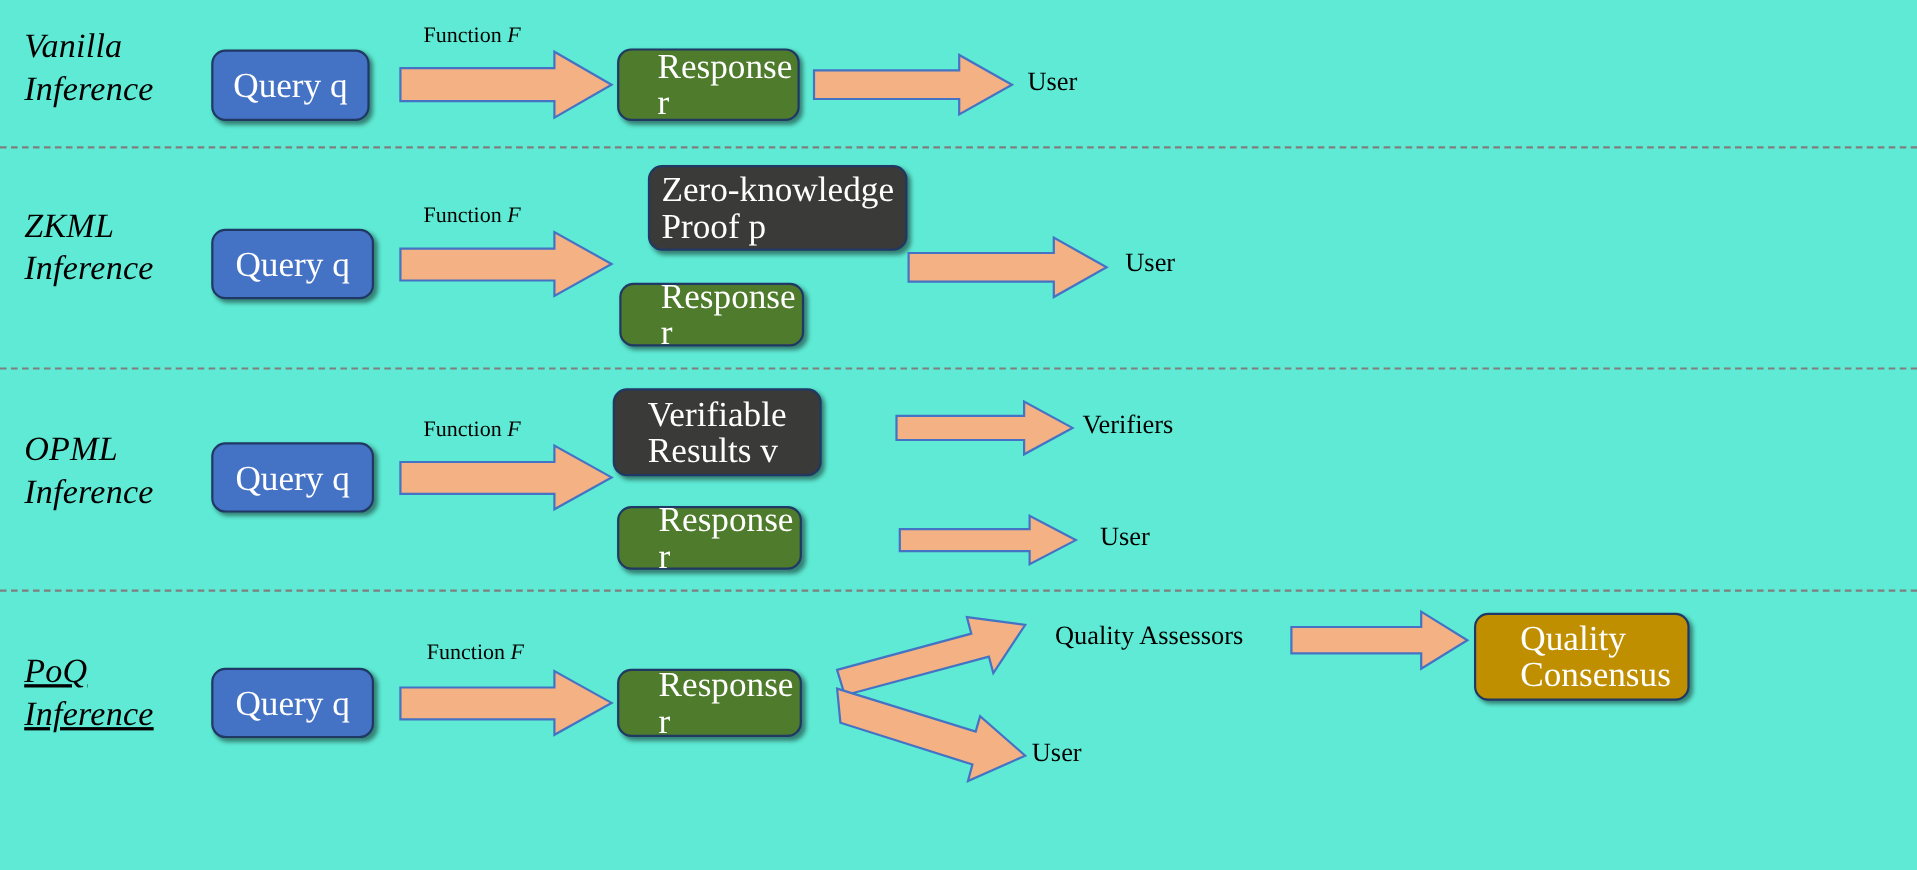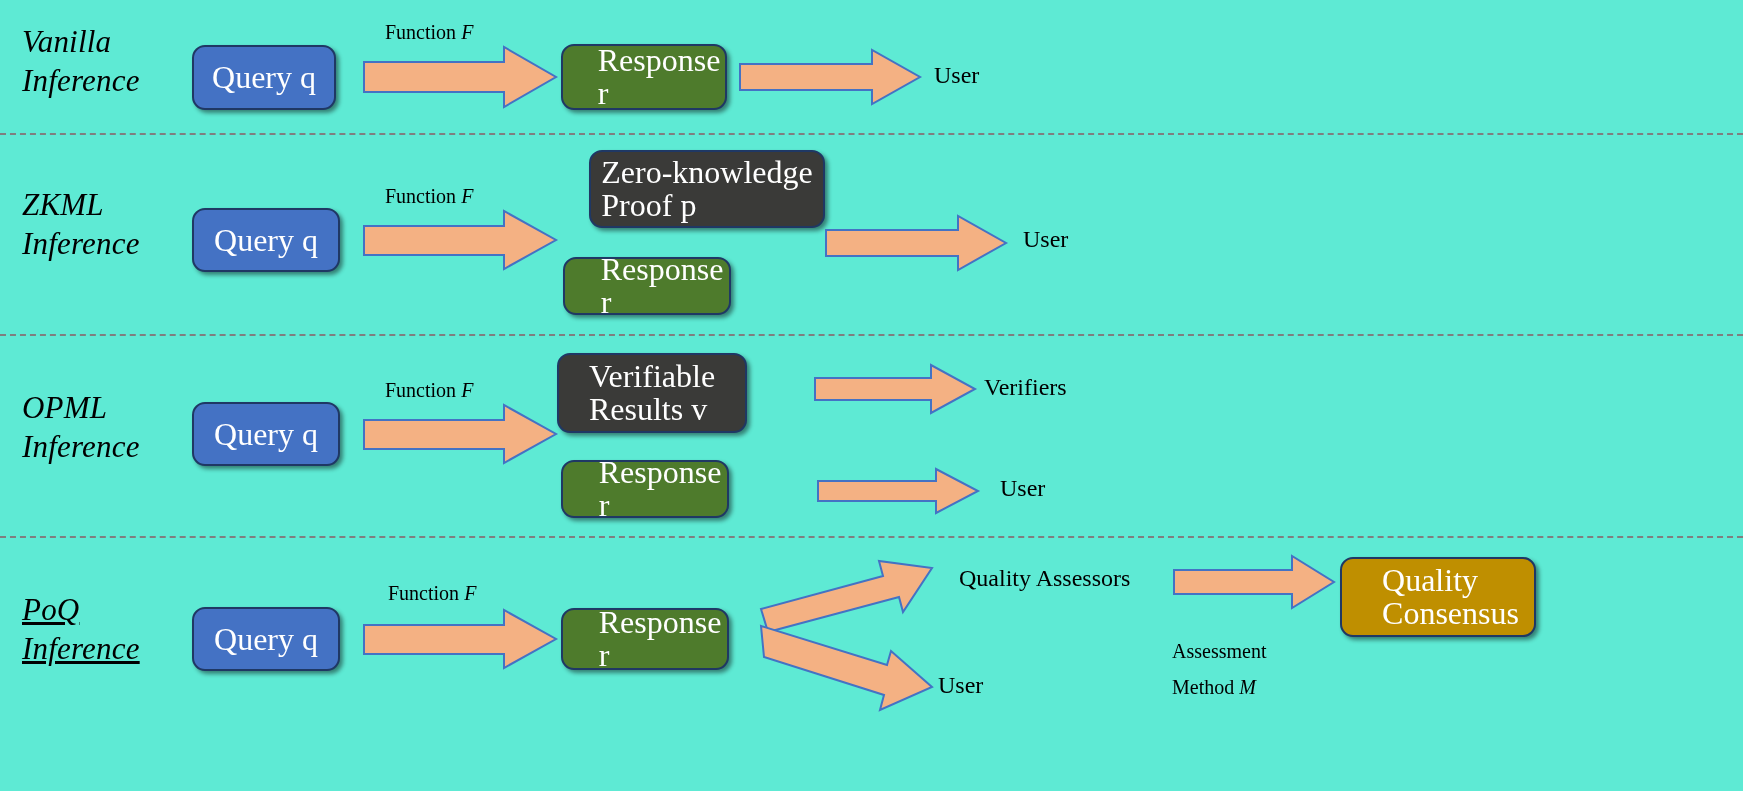--- a/index.html
+++ b/index.html
@@ -198,21 +198,17 @@
   <svg class="arrow-svg" style="left:760px; top:618px;" width="176" height="110" viewBox="0 0 176 110">
     <polygon class="arrow-shape" points="1,8 127,47 131,33 172,69 120,92 124,77 4,39"></polygon>
   </svg>
 
   <div class="plain-text" style="left:938px; top:667px;">User</div>
 
   <svg class="arrow-svg" style="left:1174px; top:556px;" width="160" height="52" viewBox="0 0 160 52">
     <polygon class="arrow-shape" points="0,14 118,14 118,0 160,26 118,52 118,38 0,38"></polygon>
   </svg>
 
-  <div class="fn-label" style="left:1172px; top:597px; line-height:36px; white-space:pre-line;">
-    <span>Assessment
-Method </span><i>M</i>
-  </div>
 
   <div class="node gold" style="left:1340px; top:557px; width:196px; height:80px;">Quality
 Consensus</div>
 
 </div>
 
 </body></html>

